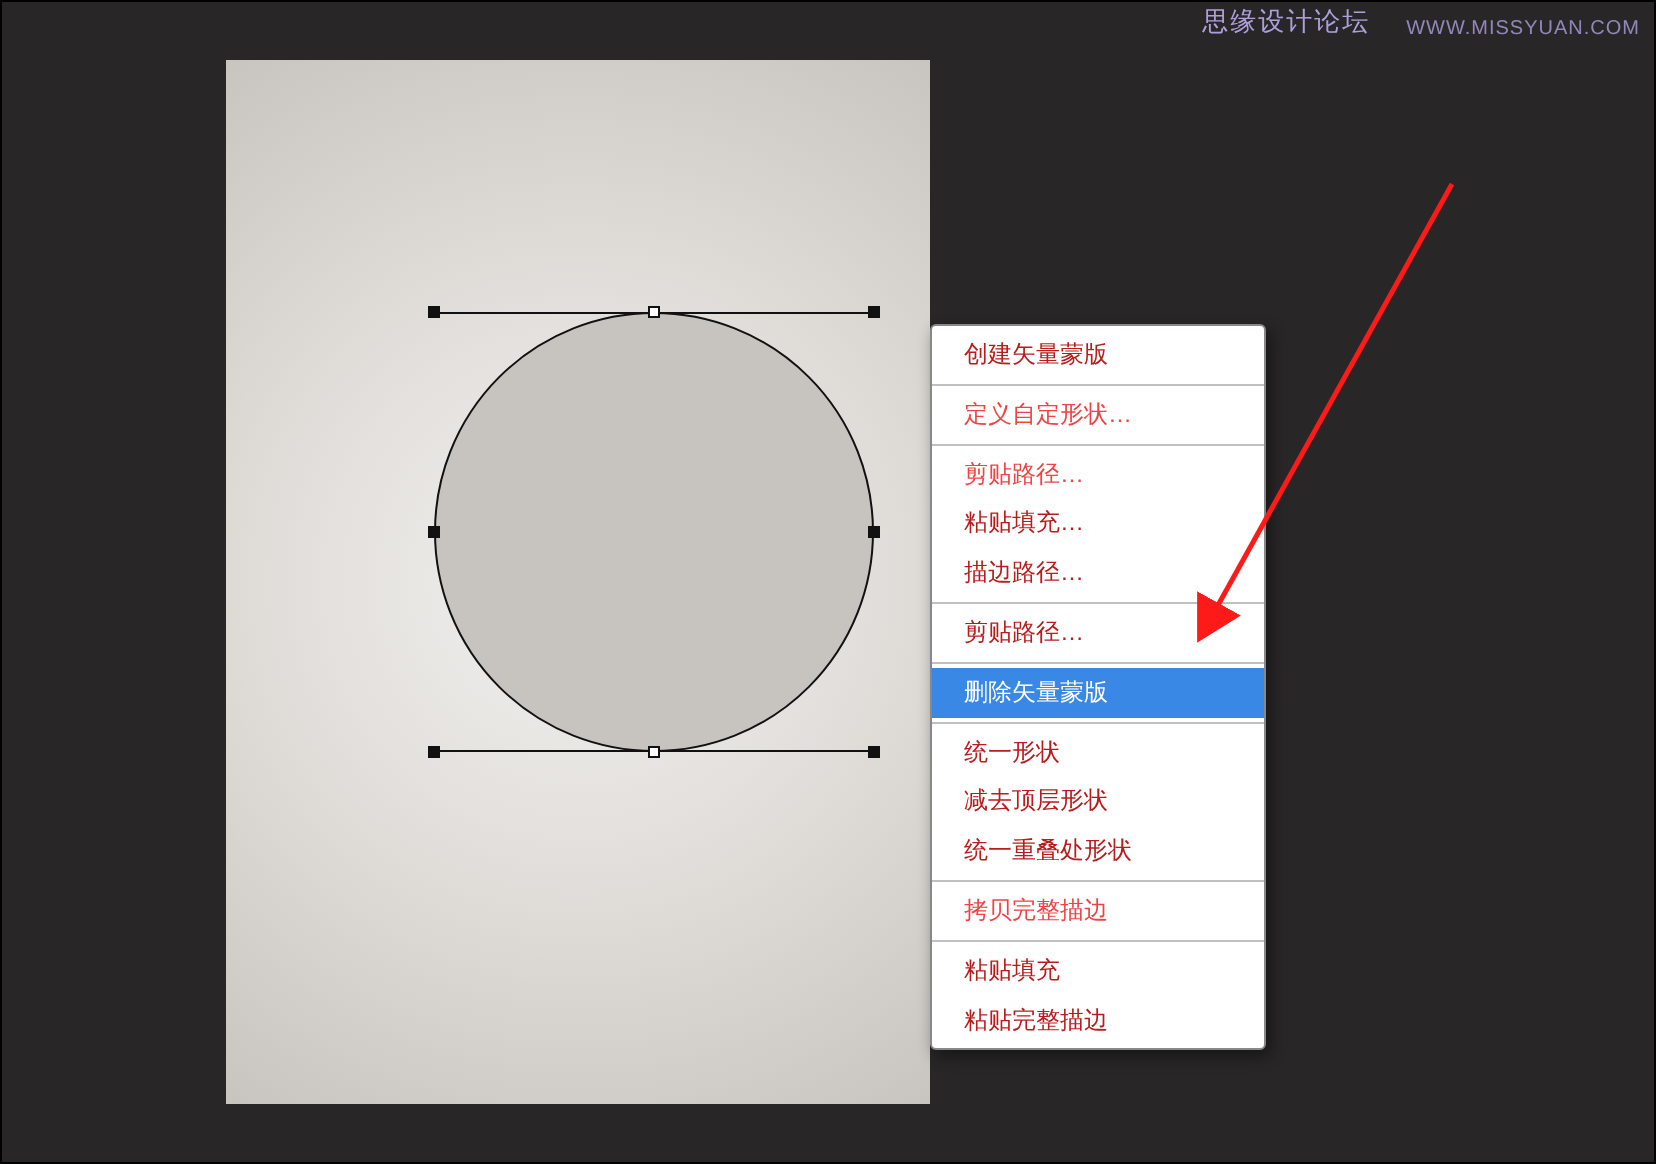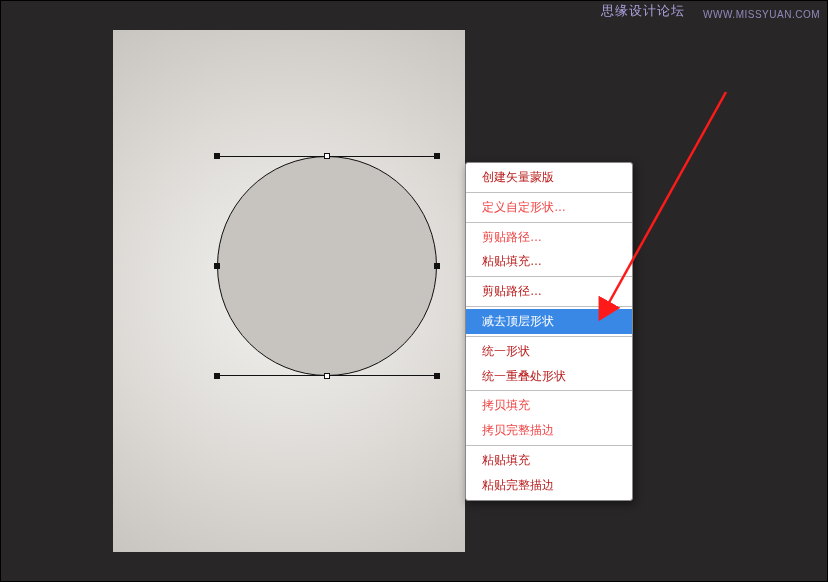--- a/index.html
+++ b/index.html
@@ -143,29 +143,30 @@
   </div>
 </div>
 
 <div class="context-menu">
   <div class="menu-item disabled">创建矢量蒙版</div>
   <div class="menu-sep"></div>
   <div class="menu-item">定义自定形状…</div>
   <div class="menu-sep"></div>
   <div class="menu-item">剪贴路径…</div>
   <div class="menu-item disabled">粘贴填充…</div>
+  <div class="menu-item disabled">描边路径…</div>
   <div class="menu-sep"></div>
   <div class="menu-item disabled">剪贴路径…</div>
   <div class="menu-sep"></div>
-  <div class="menu-item selected">减去顶层形状</div>
+  <div class="menu-item selected">删除矢量蒙版</div>
   <div class="menu-sep"></div>
   <div class="menu-item disabled">统一形状</div>
+  <div class="menu-item disabled">减去顶层形状</div>
   <div class="menu-item disabled">统一重叠处形状</div>
   <div class="menu-sep"></div>
-  <div class="menu-item">拷贝填充</div>
   <div class="menu-item">拷贝完整描边</div>
   <div class="menu-sep"></div>
   <div class="menu-item disabled">粘贴填充</div>
   <div class="menu-item disabled">粘贴完整描边</div>
 
 </div>
 
 <svg class="arrow" width="200" height="260">
   <defs>
     <marker id="ah" markerWidth="10" markerHeight="10" refX="7" refY="5" orient="auto">

